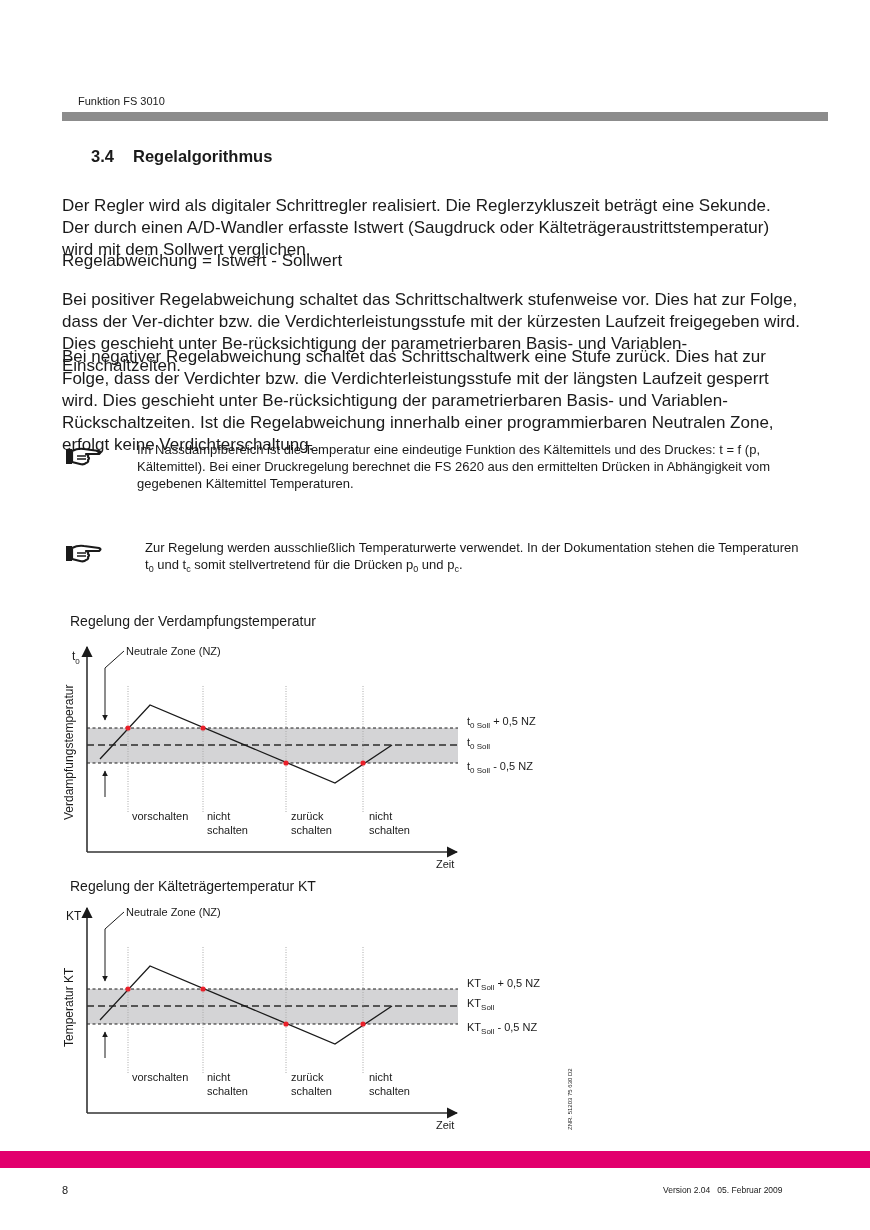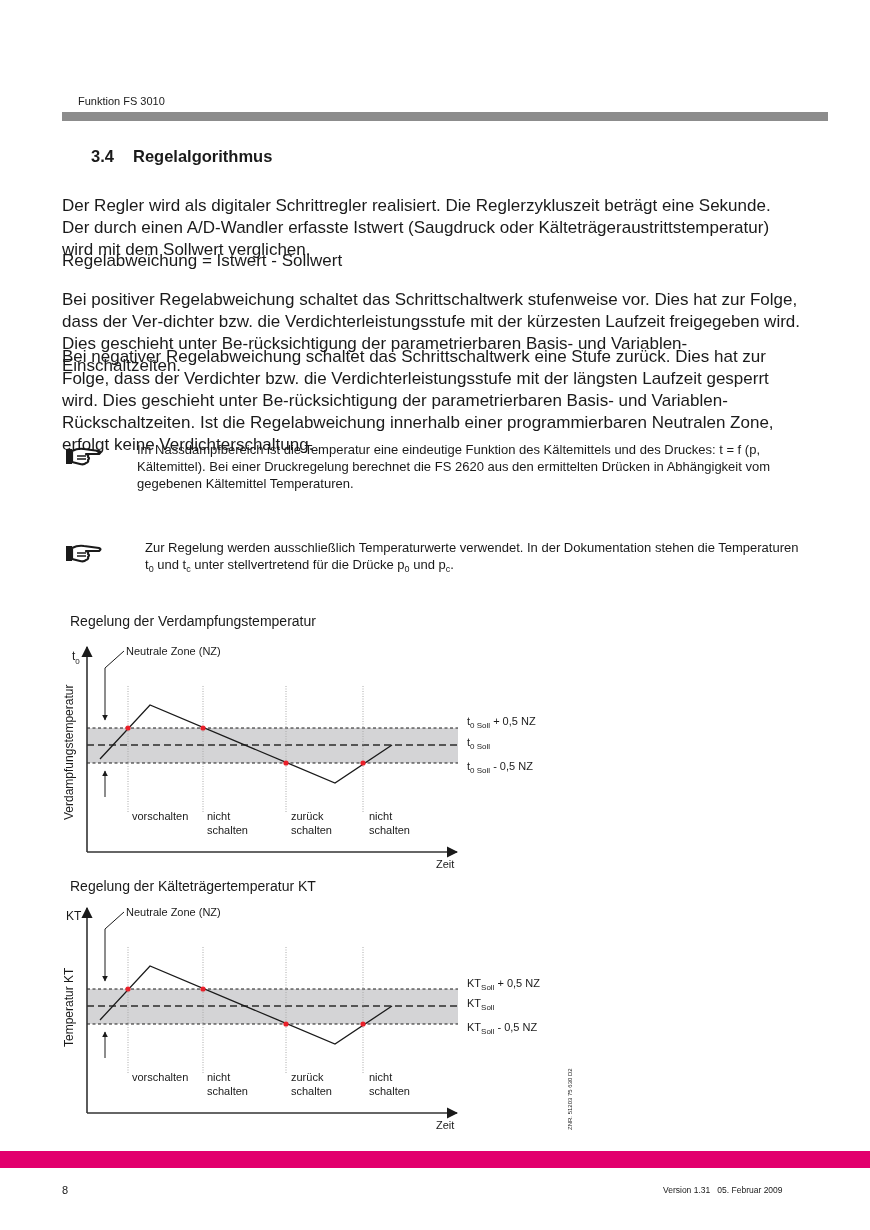--- a/index.html
+++ b/index.html
@@ -43,21 +43,21 @@
 </div>
 <div class="abs note" style="left:137px; top:441px;">Im Nassdampfbereich ist die Temperatur eine eindeutige Funktion des Kältemittels und des Druckes: t = f (p, Kältemittel). Bei einer Druckregelung berechnet die FS 2620 aus den ermittelten Drücken in Abhängigkeit vom gegebenen Kältemittel Temperaturen.</div>
 
 <div class="abs" style="left:64px; top:542px;">
   <svg class="hand-icon" viewBox="0 0 38 22">
     <path d="M2 4 L8 4 L8 19 L2 19 Z" fill="#1a1a1a"></path>
     <path d="M8 6 Q14 3 20 4 L35 6 Q38 7 35 9 L22 9 Q25 10 24 12 Q26 13 24 15 Q25 17 22 18 Q20 20 16 19 L8 17 Z" fill="none" stroke="#1a1a1a" stroke-width="2.2" stroke-linejoin="round"></path>
     <path d="M13 11 L22 11 M13 14 L22 14" stroke="#1a1a1a" stroke-width="1.6"></path>
   </svg>
 </div>
-<div class="abs note" style="left:145px; top:539px;"><span>Zur Regelung werden ausschließlich Temperaturwerte verwendet. In der Dokumentation stehen die Temperaturen t</span><sub>0</sub><span> und t</span><sub>c</sub><span> unter stellvertretend für die Drücke p</span><sub>0</sub><span> und p</span><sub>c</sub><span>.</span></div>
+<div class="abs note" style="left:145px; top:539px;"><span>Zur Regelung werden ausschließlich Temperaturwerte verwendet. In der Dokumentation stehen die Temperaturen t</span><sub>0</sub><span> und t</span><sub>c</sub><span> somit stellvertretend für die Drücken p</span><sub>0</sub><span> und p</span><sub>c</sub><span>.</span></div>
 
 <svg class="abs diagram" viewBox="0 0 870 1230" width="870" height="1230">
   <defs>
     <marker id="arrowHead" viewBox="0 0 10 10" refX="9" refY="5" markerWidth="7" markerHeight="7" orient="auto-start-reverse">
       <path d="M0 0 L10 5 L0 10 Z" fill="#1a1a1a"></path>
     </marker>
     <marker id="arrowSmall" viewBox="0 0 10 10" refX="9" refY="5" markerWidth="6" markerHeight="6" orient="auto">
       <path d="M0 0 L10 5 L0 10 Z" fill="#1a1a1a"></path>
     </marker>
   </defs>
@@ -137,13 +137,13 @@
     <text x="291" y="1095" font-size="11">schalten</text>
     <text x="369" y="1081" font-size="11">nicht</text>
     <text x="369" y="1095" font-size="11">schalten</text>
   </g>
 
   <text transform="translate(572,1130) rotate(-90)" font-size="6" fill="#444">ZNR. 51203 75 630 D2</text>
 </svg>
 
 <div class="abs footer-bar"></div>
 <div class="abs page-num">8</div>
-<div class="abs version" style="white-space:pre;">Version 1.31   05. Februar 2009</div>
+<div class="abs version" style="white-space:pre;">Version 2.04   05. Februar 2009</div>
 
 </body></html>

